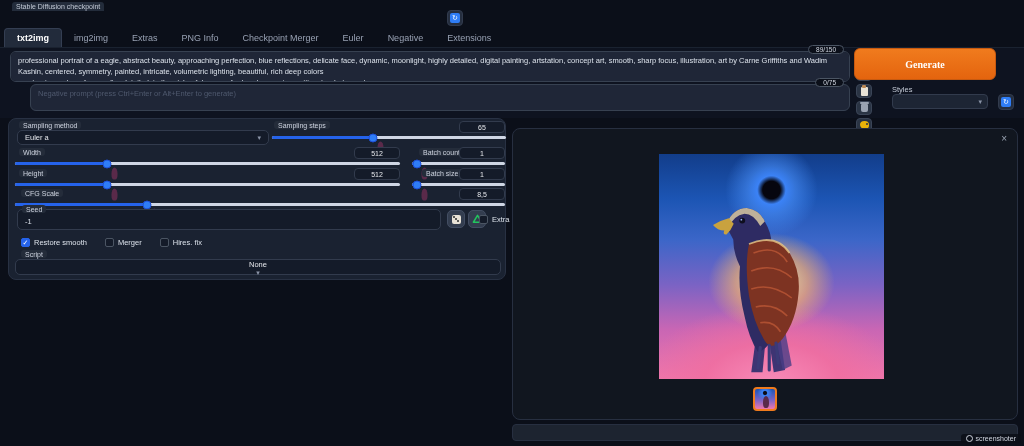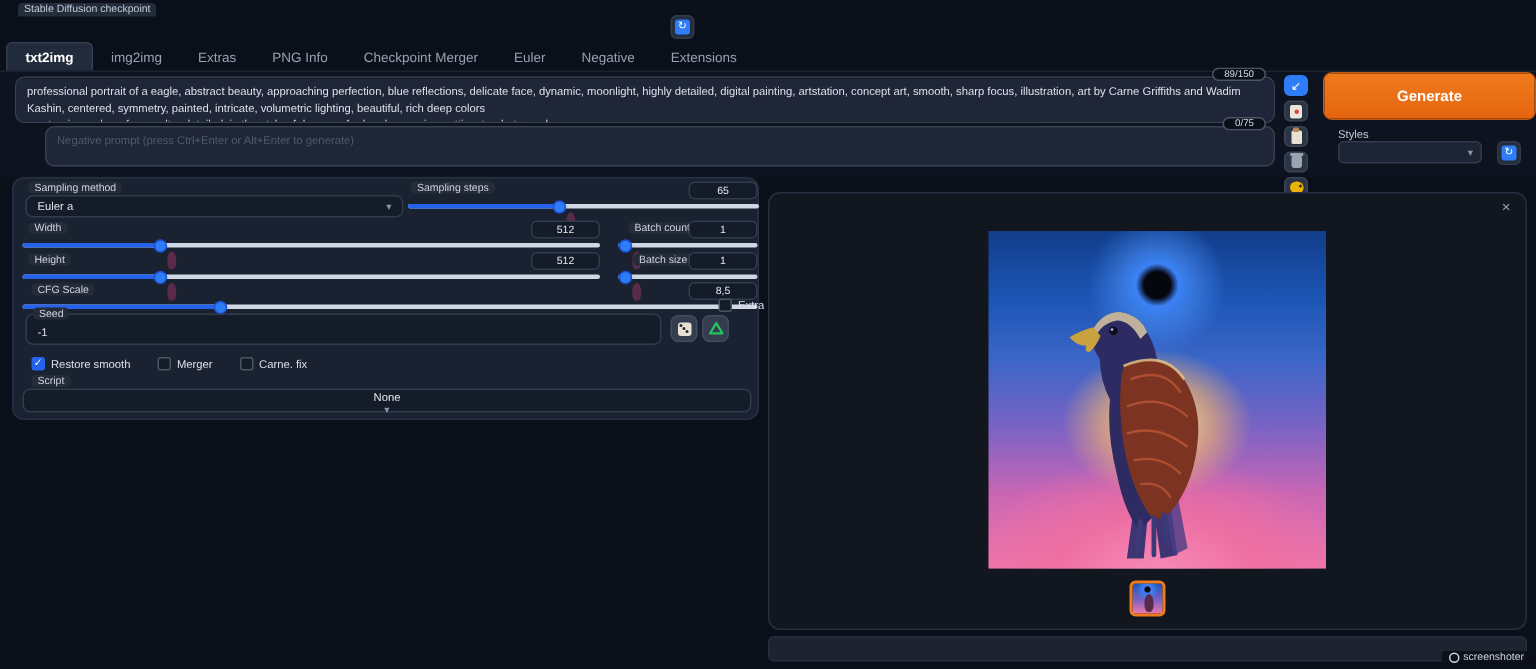--- a/index.html
+++ b/index.html
@@ -50,24 +50,24 @@
   .icon-clip::before { content:''; position:absolute; left:1.5px; top:-1.5px; width:4px; height:2.5px;
     background:#b85; border-radius:1px; }
   .icon-trash { width:7px; height:8px; background:#9aa3b2; border-radius:1px 1px 2px 2px; position:relative; }
   .icon-trash::before { content:''; position:absolute; left:-1px; top:-2px; width:9px; height:1.5px;
     background:#9aa3b2; border-radius:1px; }
   .icon-palette { width:9px; height:8px; background:#eab308; border-radius:50% 50% 45% 55%; position:relative; }
   .icon-palette::after { content:''; position:absolute; right:1px; top:2px; width:2px; height:2px;
     background:#2a3444; border-radius:50%; }
 
   
-  .generate-btn { position:absolute; left:882px; top:0px; width:142px; height:32px;
+  .generate-btn { position:absolute; left:854px; top:0px; width:142px; height:32px;
     background:linear-gradient(180deg,#f07b1d,#e4640e); border:1px solid #c85a10; border-radius:6px;
     color:#fff; font-weight:bold; font-size:10px; display:flex; align-items:center; justify-content:center;
-    cursor:pointer; }
+    cursor:pointer;font-family:Liberation Serif, serif; }
   .styles-label { position:absolute; left:892px; top:37px; font-size:7.5px; color:#c3cad6; }
   .styles-select { position:absolute; left:892px; top:46px; width:96px; height:15px;
     background:#1d2534; border:1px solid #323b4d; border-radius:4px;
     display:flex; align-items:center; justify-content:flex-end; padding:0 5px; cursor:pointer; }
   .styles-refresh { position:absolute; left:998px; top:46px; width:16px; height:16px;
     background:#252e3f; border:1px solid #323b4d; border-radius:4px;
     display:flex; align-items:center; justify-content:center; cursor:pointer; }
 
   
   .params { position:absolute; left:8px; top:118px; width:498px; height:162px;
@@ -91,21 +91,21 @@
     border:1px solid #424d62; border-radius:5px; display:flex; align-items:center; justify-content:center; cursor:pointer; }
   .die { width:9px; height:9px; background:#e8e2d6; border-radius:2px; position:relative; }
   .die::after { content:''; position:absolute; left:1.5px; top:1.5px; width:2px; height:2px;
     background:#2b2b2b; border-radius:50%; box-shadow:2px 2px 0 #2b2b2b, 4px 4px 0 #2b2b2b; }
   .checkrow { position:absolute; left:12px; top:119px; display:flex; gap:18px; align-items:center; }
   .cb { display:flex; align-items:center; gap:4px; cursor:pointer; }
   .cb .box { width:9px; height:9px; border:1px solid #4b5563; border-radius:2px; background:#141b29;
     color:#fff; font-size:7px; line-height:8px; text-align:center; }
   .cb.checked .box { background:#2563eb; border-color:#2563eb; }
   .cb .lbl { font-size:7.5px; color:#dbe1ea; }
-  .extra-cb { position:absolute; left:470px; top:80px; }
+  .extra-cb { position:absolute; left:470px; top:96px; }
 
   
   .output { position:absolute; left:512px; top:128px; width:506px; height:292px;
     background:#11161f; border:1px solid #272f40; border-radius:8px; }
   .close-x { position:absolute; right:10px; top:4px; font-size:10px; color:#9aa3b2; cursor:pointer; }
   .sd-image { position:absolute; left:146px; top:25px; width:225px; height:225px; cursor:pointer;
     background:
       radial-gradient(circle at 50% 16%, #06060f 0%, #06060f 4%, #3b82f6 6.5%, rgba(70,140,246,.6) 11%, rgba(30,80,190,0) 21%),
       radial-gradient(ellipse 36% 28% at 50% 57%, rgba(255,240,160,.95) 0%, rgba(252,186,100,.6) 45%, rgba(250,140,120,0) 78%),
       radial-gradient(ellipse 75% 45% at 50% 102%, #f78bb8 0%, rgba(240,110,160,.85) 40%, rgba(200,90,170,0) 78%),
@@ -257,21 +257,21 @@
     <div class="cb checked">
       <span class="box">✓</span>
       <span class="lbl">Restore smooth</span>
     </div>
     <div class="cb">
       <span class="box"></span>
       <span class="lbl">Merger</span>
     </div>
     <div class="cb">
       <span class="box"></span>
-      <span class="lbl">Carne. fix</span>
+      <span class="lbl">Hires. fix</span>
     </div>
   </div>
 
   <span class="plabel" style="left:12px; top:131px;">Script</span>
   <div class="pselect" style="left:6px; top:140px; width:486px; height:16px;flex-direction:column;">
     <span>None</span>
     <span class="chev">▾</span>
   </div>
 </div>
 

